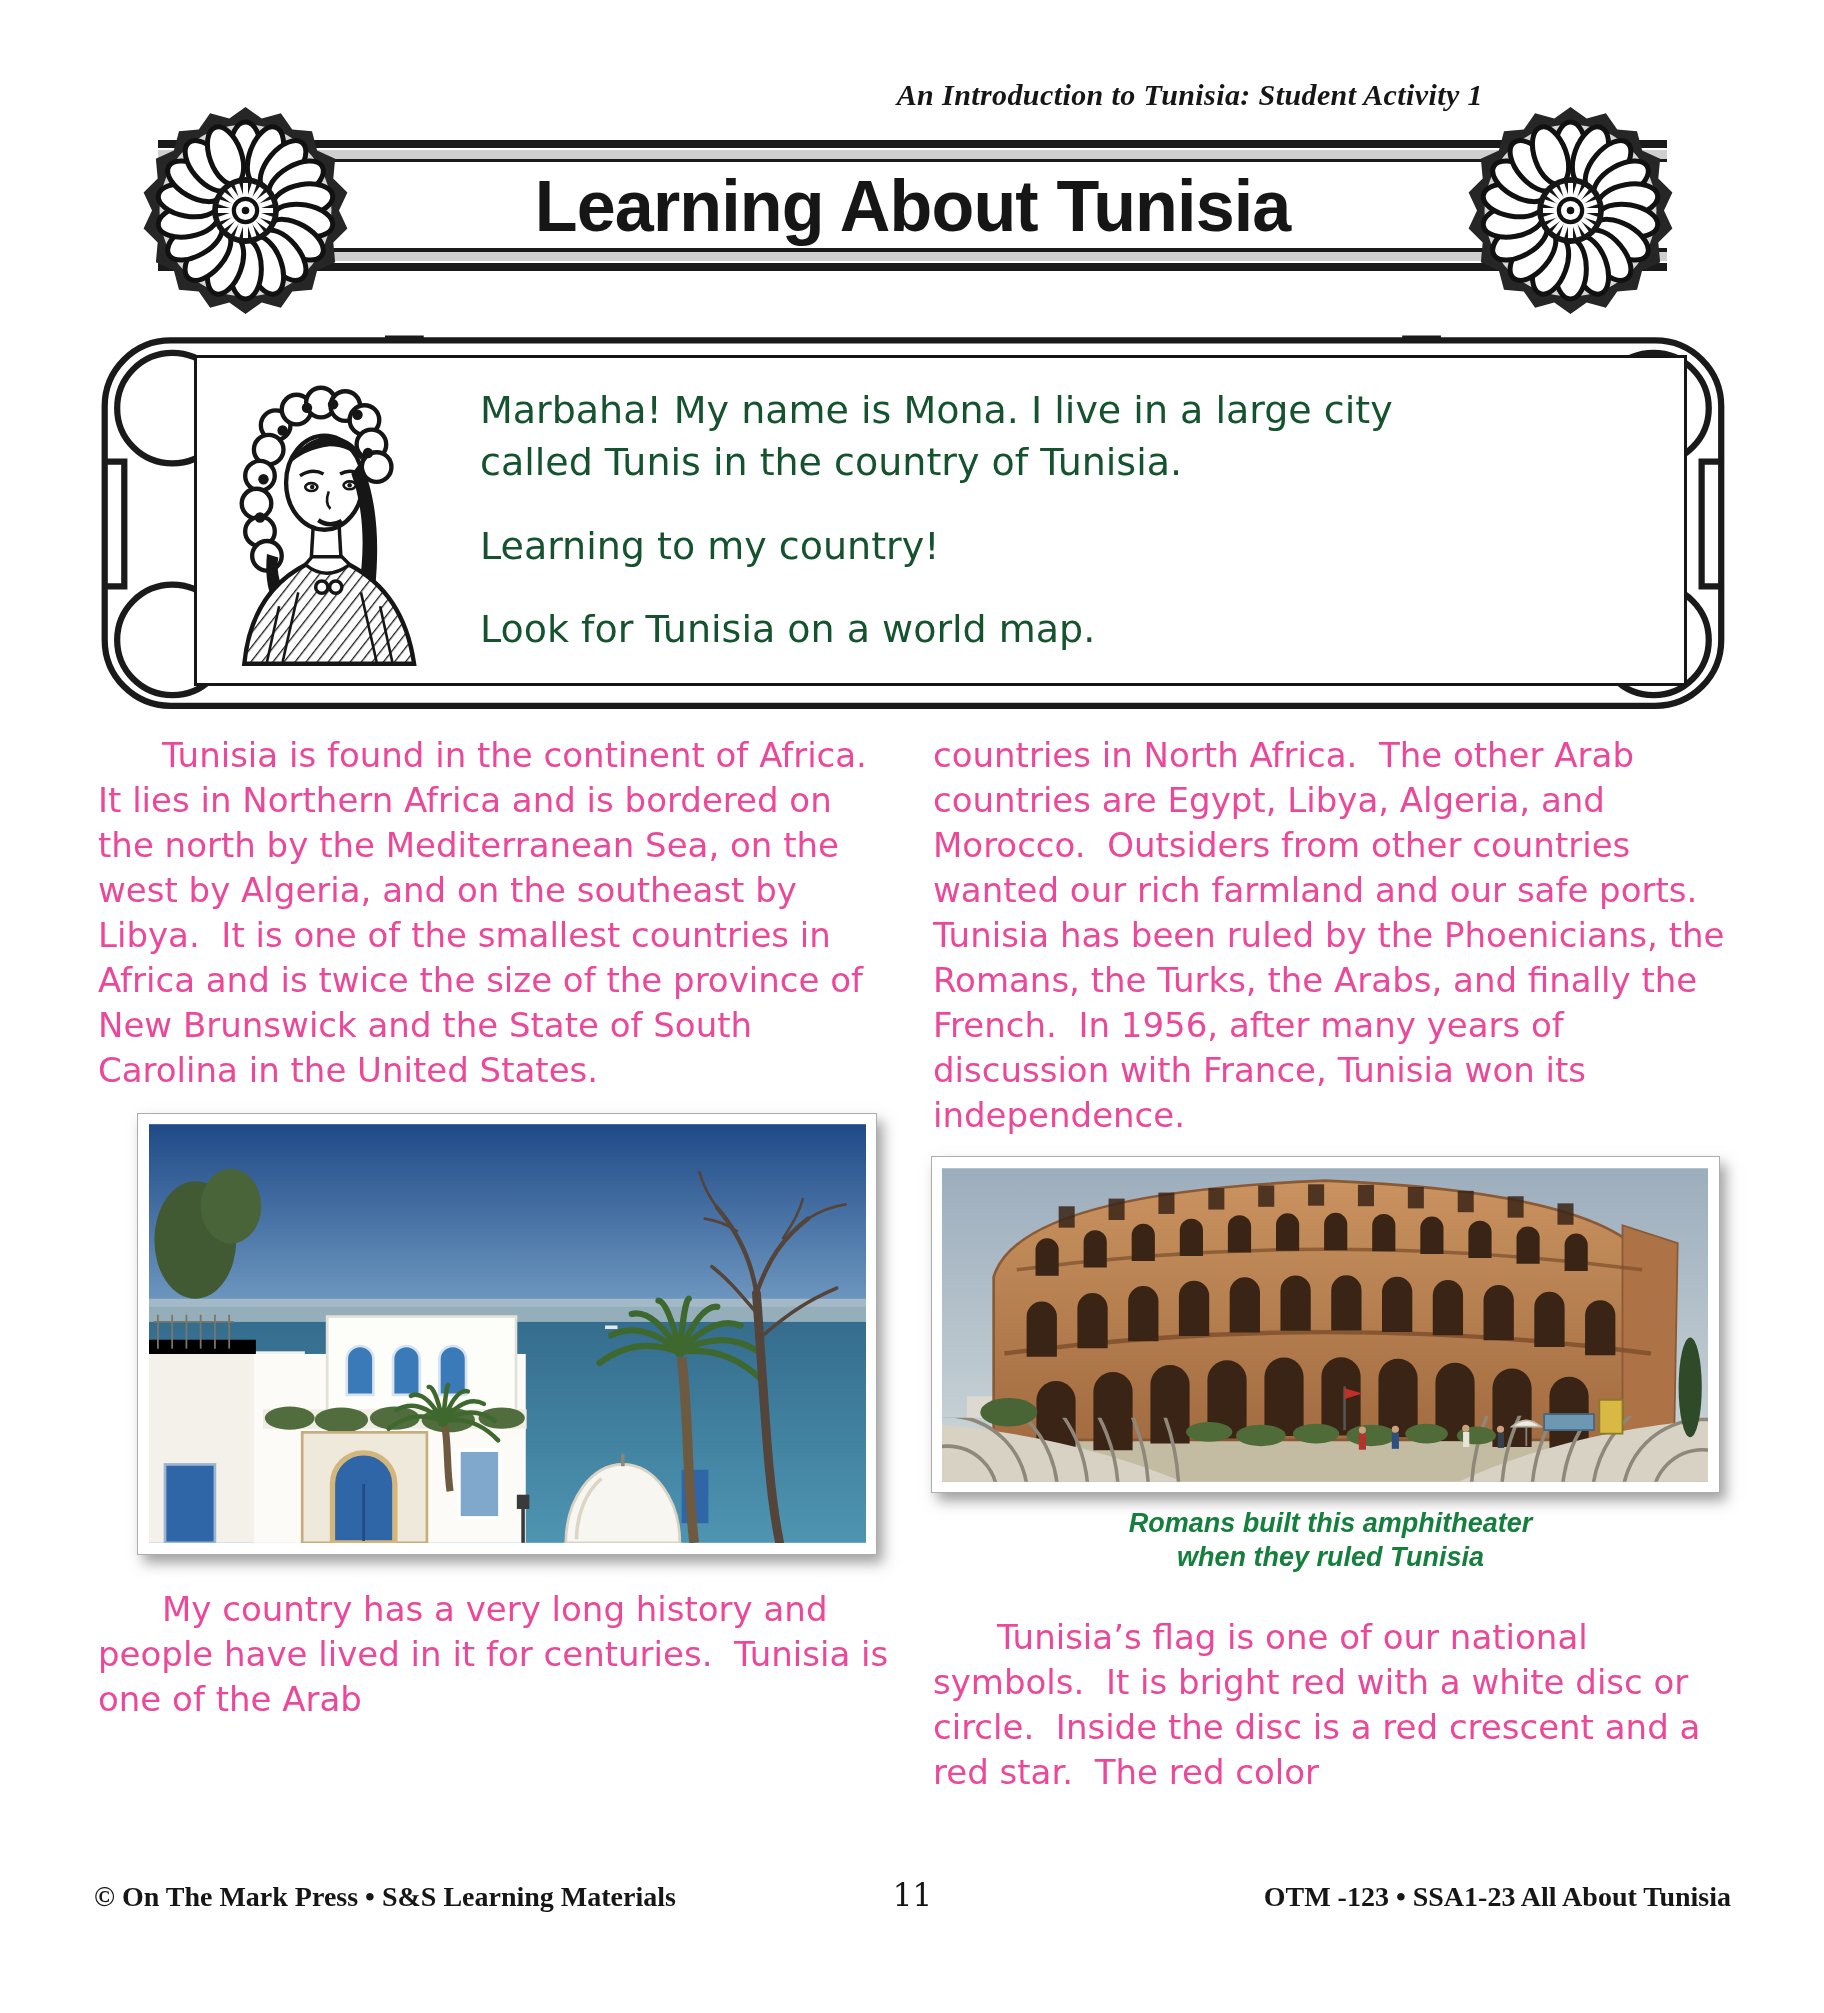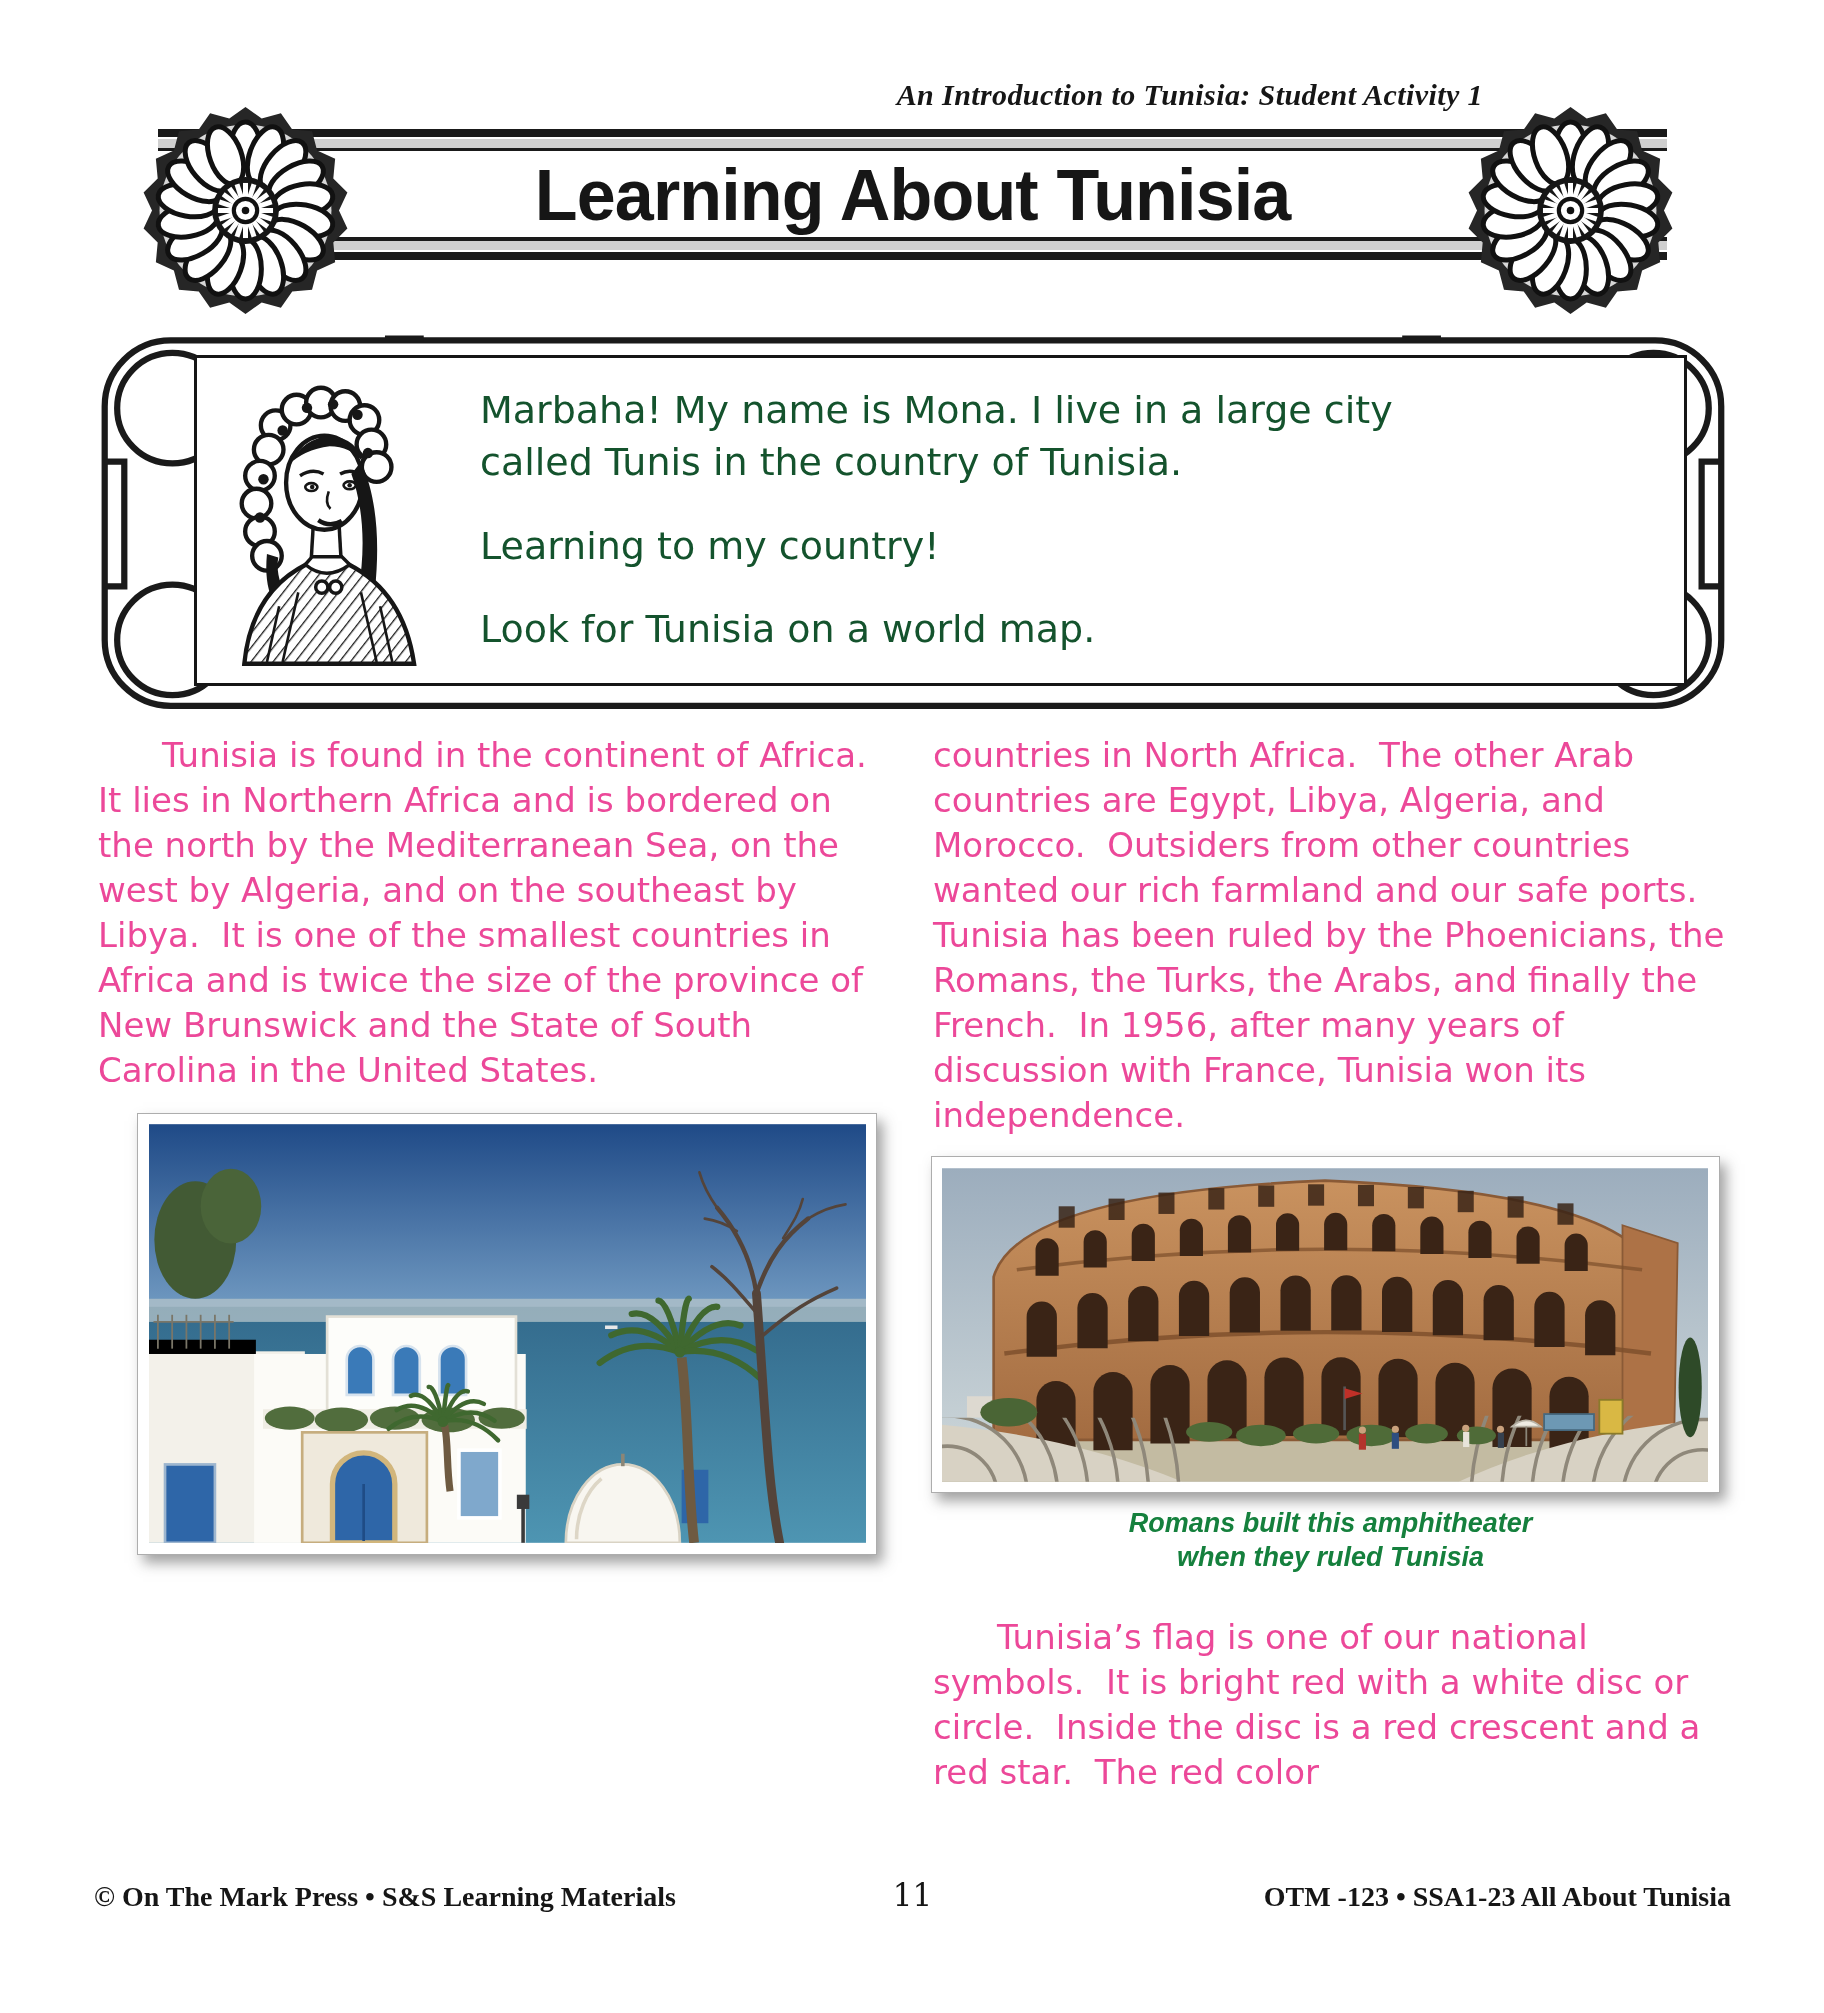--- a/index.html
+++ b/index.html
@@ -5,21 +5,21 @@
   html,body{margin:0;padding:0;background:#888;}
   #page{position:relative;width:1825px;height:2013px;background:#ffffff;overflow:hidden;
         font-family:"DejaVu Sans",sans-serif;color:#161616;}
 
   
   .eyebrow{position:absolute;top:78px;right:342px;font-family:"Liberation Serif",serif;
            font-weight:bold;font-style:italic;font-size:30px;letter-spacing:0.4px;}
 
   
   .banner{position:absolute;top:102px;left:94px;right:94px;height:223px;}
-  .bars{position:absolute;left:64px;right:64px;top:27px;}
+  .bars{position:absolute;left:64px;right:64px;top:38px;}
   .bar-k{height:8px;background:#1a1a1a;}
   .bar-w{height:1.8px;background:#fff;}
   .bar-g{height:9px;background:#cfcfcf;}
   .bar-t{height:3.6px;background:#1a1a1a;}
   .bar-title{height:86px;background:#fff;display:flex;align-items:center;justify-content:center;}
   .title-text{font-family:"Liberation Sans",sans-serif;font-weight:bold;font-size:73px;
               letter-spacing:-0.9px;transform:scaleX(.96);white-space:nowrap;}
   .rosette{position:absolute;width:217px;height:217px;top:0;}
   .rosette.left{left:43px;} .rosette.right{right:52px;}
 
@@ -408,20 +408,21 @@
             <path d="M 682,190 C 696,150 712,128 740,106" stroke-width="5"></path>
             <path d="M 686,240 C 720,210 744,196 772,184" stroke-width="4"></path>
             <path d="M 684,214 C 660,186 648,172 632,160" stroke-width="4"></path>
             <path d="M 740,106 C 756,96 768,92 782,90" stroke-width="3"></path>
             <path d="M 638,94 C 628,80 622,68 618,54" stroke-width="3"></path>
             <path d="M 660,120 C 648,112 638,108 624,106" stroke-width="3"></path>
             <path d="M 712,128 C 722,112 730,100 734,84" stroke-width="3"></path>
           </g>
         </svg>
       </figure>
+      <p class="body-par indent par2-left">My country has a very long history and people have lived in it for centuries.  Tunisia is one of the Arab</p>
     </div>
 
     <div class="col">
       <p class="body-par">countries in North Africa.  The other Arab countries are Egypt, Libya, Algeria, and Morocco.  Outsiders from other countries wanted our rich farmland and our safe ports.  Tunisia has been ruled by the Phoenicians, the Romans, the Turks, the Arabs, and finally the French.  In 1956, after many years of discussion with France, Tunisia won its independence.</p>
       <figure class="photo-frame fig-right">
         <svg width="766" height="314" viewBox="0 0 860 352">
           <defs>
             <linearGradient id="skyR" x1="0" y1="0" x2="0" y2="1">
               <stop offset="0" stop-color="#9cadbd"></stop>
                 <stop offset="1" stop-color="#cfd8da"></stop>

